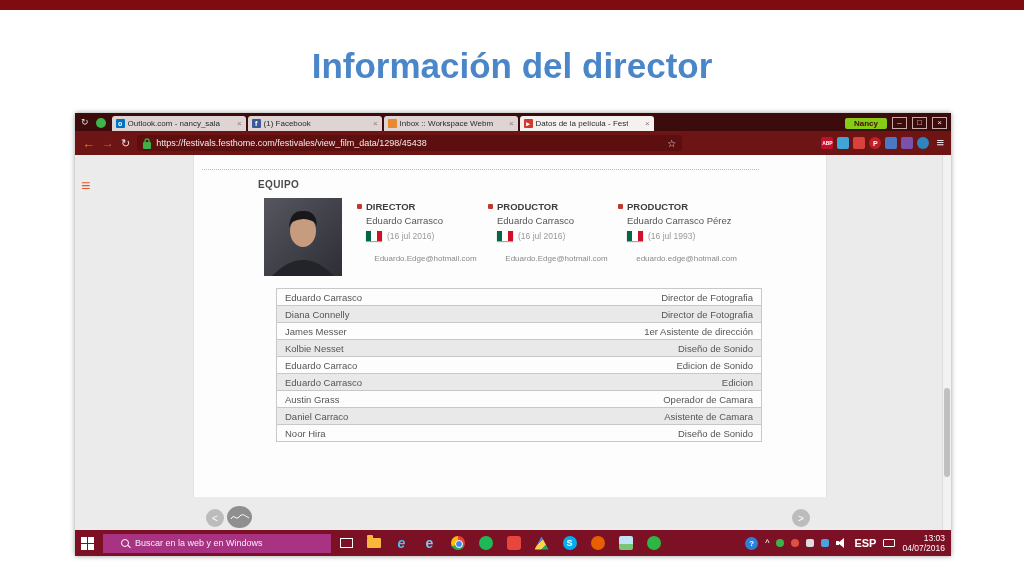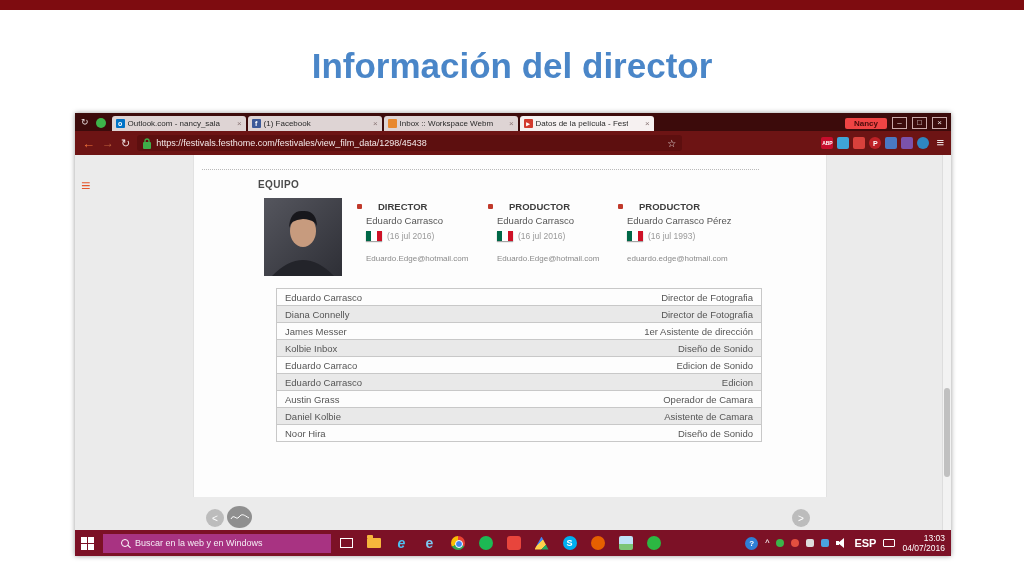--- a/index.html
+++ b/index.html
@@ -19,21 +19,21 @@
   .tab { height:15px; width:134px; background:#ded4d4; border-radius:3px 3px 0 0; display:flex; align-items:center; gap:3px; padding:0 4px; font-size:8px; color:#2a2a2a; overflow:hidden; white-space:nowrap; }
   .tab.active { background:#f6f1f1; }
   .tab .fav { flex:0 0 9px; height:9px; display:flex; align-items:center; justify-content:center; color:#fff; font-size:7px; font-weight:bold; border-radius:1px; }
   .fav-outlook { background:#0072c6; }
   .fav-facebook { background:#3b5998; }
   .fav-webmail { background:#e8882f; border-radius:50%; }
   .fav-fest { background:#d23a2e; }
   .tab .lbl { overflow:hidden; text-overflow:ellipsis; }
   .tab .tclose { margin-left:auto; color:#8a7777; font-size:8px; }
   .window-zone { margin-left:auto; display:flex; align-items:center; gap:5px; padding:0 4px 2px 0; }
-  .user-pill { background:#ef4444; color:#4a0a0a; font-size:8px; font-weight:bold; padding:1px 9px; border-radius:2px; }
+  .user-pill { background:#84cc16; color:#4a0a0a; font-size:8px; font-weight:bold; padding:1px 9px; border-radius:2px; }
   .wbtn { width:15px; height:12px; border:1px solid #caa9a9; color:#f0e3e3; font-size:8px; line-height:10px; text-align:center; }
 
   
   .navbar { height:24px; background:#6d1414; display:flex; align-items:center; padding:0 7px; gap:7px; }
   .nav-back { color:#f4743b; font-size:13px; font-weight:bold; }
   .nav-fwd { color:#c0653e; font-size:12px; }
   .nav-reload { color:#efe4e4; font-size:11px; }
   .urlbox { width:545px; height:16px; background:#5d0f0f; border-radius:3px; display:flex; align-items:center; gap:5px; padding:0 6px; }
   .url-text { color:#f3e9e9; font-size:9px; white-space:nowrap; overflow:hidden; }
   .star { margin-left:auto; color:#e8dcdc; font-size:10px; }
@@ -44,29 +44,29 @@
 
   
   .content { position:absolute; top:42px; left:0; width:876px; height:375px; background:#ebebeb; overflow:hidden; }
   .panel { position:absolute; left:118px; top:0; width:634px; height:342px; background:#fdfdfd; border-left:1px solid #e2e2e2; border-right:1px solid #e2e2e2; }
   .dotted { position:absolute; left:8px; top:14px; width:557px; border-top:1px dotted #b9b9b9; }
   .section-title { position:absolute; left:64px; top:24px; font-size:10px; font-weight:bold; color:#4a4a4a; letter-spacing:.4px; }
   .photo { position:absolute; left:70px; top:43px; width:78px; height:78px; overflow:hidden; }
 
   .card { position:absolute; top:46px; width:128px; }
   .card.c0 { left:163px; } .card.c1 { left:294px; } .card.c2 { left:424px; }
-  .card-head { display:flex; align-items:center; gap:16px;text-align:center; }
+  .card-head { display:flex; align-items:center; gap:4px;text-align:center; }
   .bullet { width:5px; height:5px; background:#c0392b; border-radius:1px; flex:0 0 5px; }
   .role { font-size:9.5px; font-weight:bold; color:#3d3d3d; }
   .cname { margin:3px 0 0 9px; font-size:9.5px; color:#555; }
   .flagrow { margin:5px 0 0 9px; display:flex; align-items:center; gap:5px; }
   .flag { width:16px; height:10px; display:flex; box-shadow:0 1px 1px rgba(0,0,0,.35); }
   .flag i { flex:1; } .flag .g{background:#006847;} .flag .w{background:#fff;} .flag .r{background:#ce1126;}
   .cdate { font-size:8.5px; color:#999; }
-  .cemail { margin:13px 0 0 9px; font-size:8px; color:#8a8a8a; }
+  .cemail { margin:13px 0 0 9px; font-size:8px; color:#8a8a8a;text-align:center; }
 
   .crew-table { position:absolute; left:82px; top:134px; width:486px; }
   .trow { height:18px; border:1px solid #c8c8c8; margin-top:-1px; display:flex; justify-content:space-between; align-items:center; padding:0 8px; font-size:9.5px; color:#555; background:#fdfdfd; }
   .trow:nth-child(even) { background:#e9e9e9; }
 
   .pg { position:absolute; width:18px; height:18px; border-radius:50%; background:#bcbcbc; color:#fff; font-size:10px; display:flex; align-items:center; justify-content:center; }
   .pg-prev { left:131px; top:354px; }
   .pg-next { left:717px; top:354px; }
   .sig-badge { position:absolute; left:152px; top:351px; width:25px; height:22px; border-radius:50%; background:#8f8f8f; display:flex; align-items:center; justify-content:center; }
 
@@ -246,37 +246,37 @@
           </div>
         <div class="trow">
             <span>Diana Connelly</span>
             <span>Director de Fotografia</span>
           </div>
         <div class="trow">
             <span>James Messer</span>
             <span>1er Asistente de dirección</span>
           </div>
         <div class="trow">
-            <span>Kolbie Inbox</span>
+            <span>Kolbie Nesset</span>
             <span>Diseño de Sonido</span>
           </div>
         <div class="trow">
             <span>Eduardo Carraco</span>
             <span>Edicion de Sonido</span>
           </div>
         <div class="trow">
             <span>Eduardo Carrasco</span>
             <span>Edicion</span>
           </div>
         <div class="trow">
             <span>Austin Grass</span>
             <span>Operador de Camara</span>
           </div>
         <div class="trow">
-            <span>Daniel Kolbie</span>
+            <span>Daniel Carraco</span>
             <span>Asistente de Camara</span>
           </div>
         <div class="trow">
             <span>Noor Hira</span>
             <span>Diseño de Sonido</span>
           </div>
       </div>
     </div>
 
     <div class="pg pg-prev">&lt;</div>

